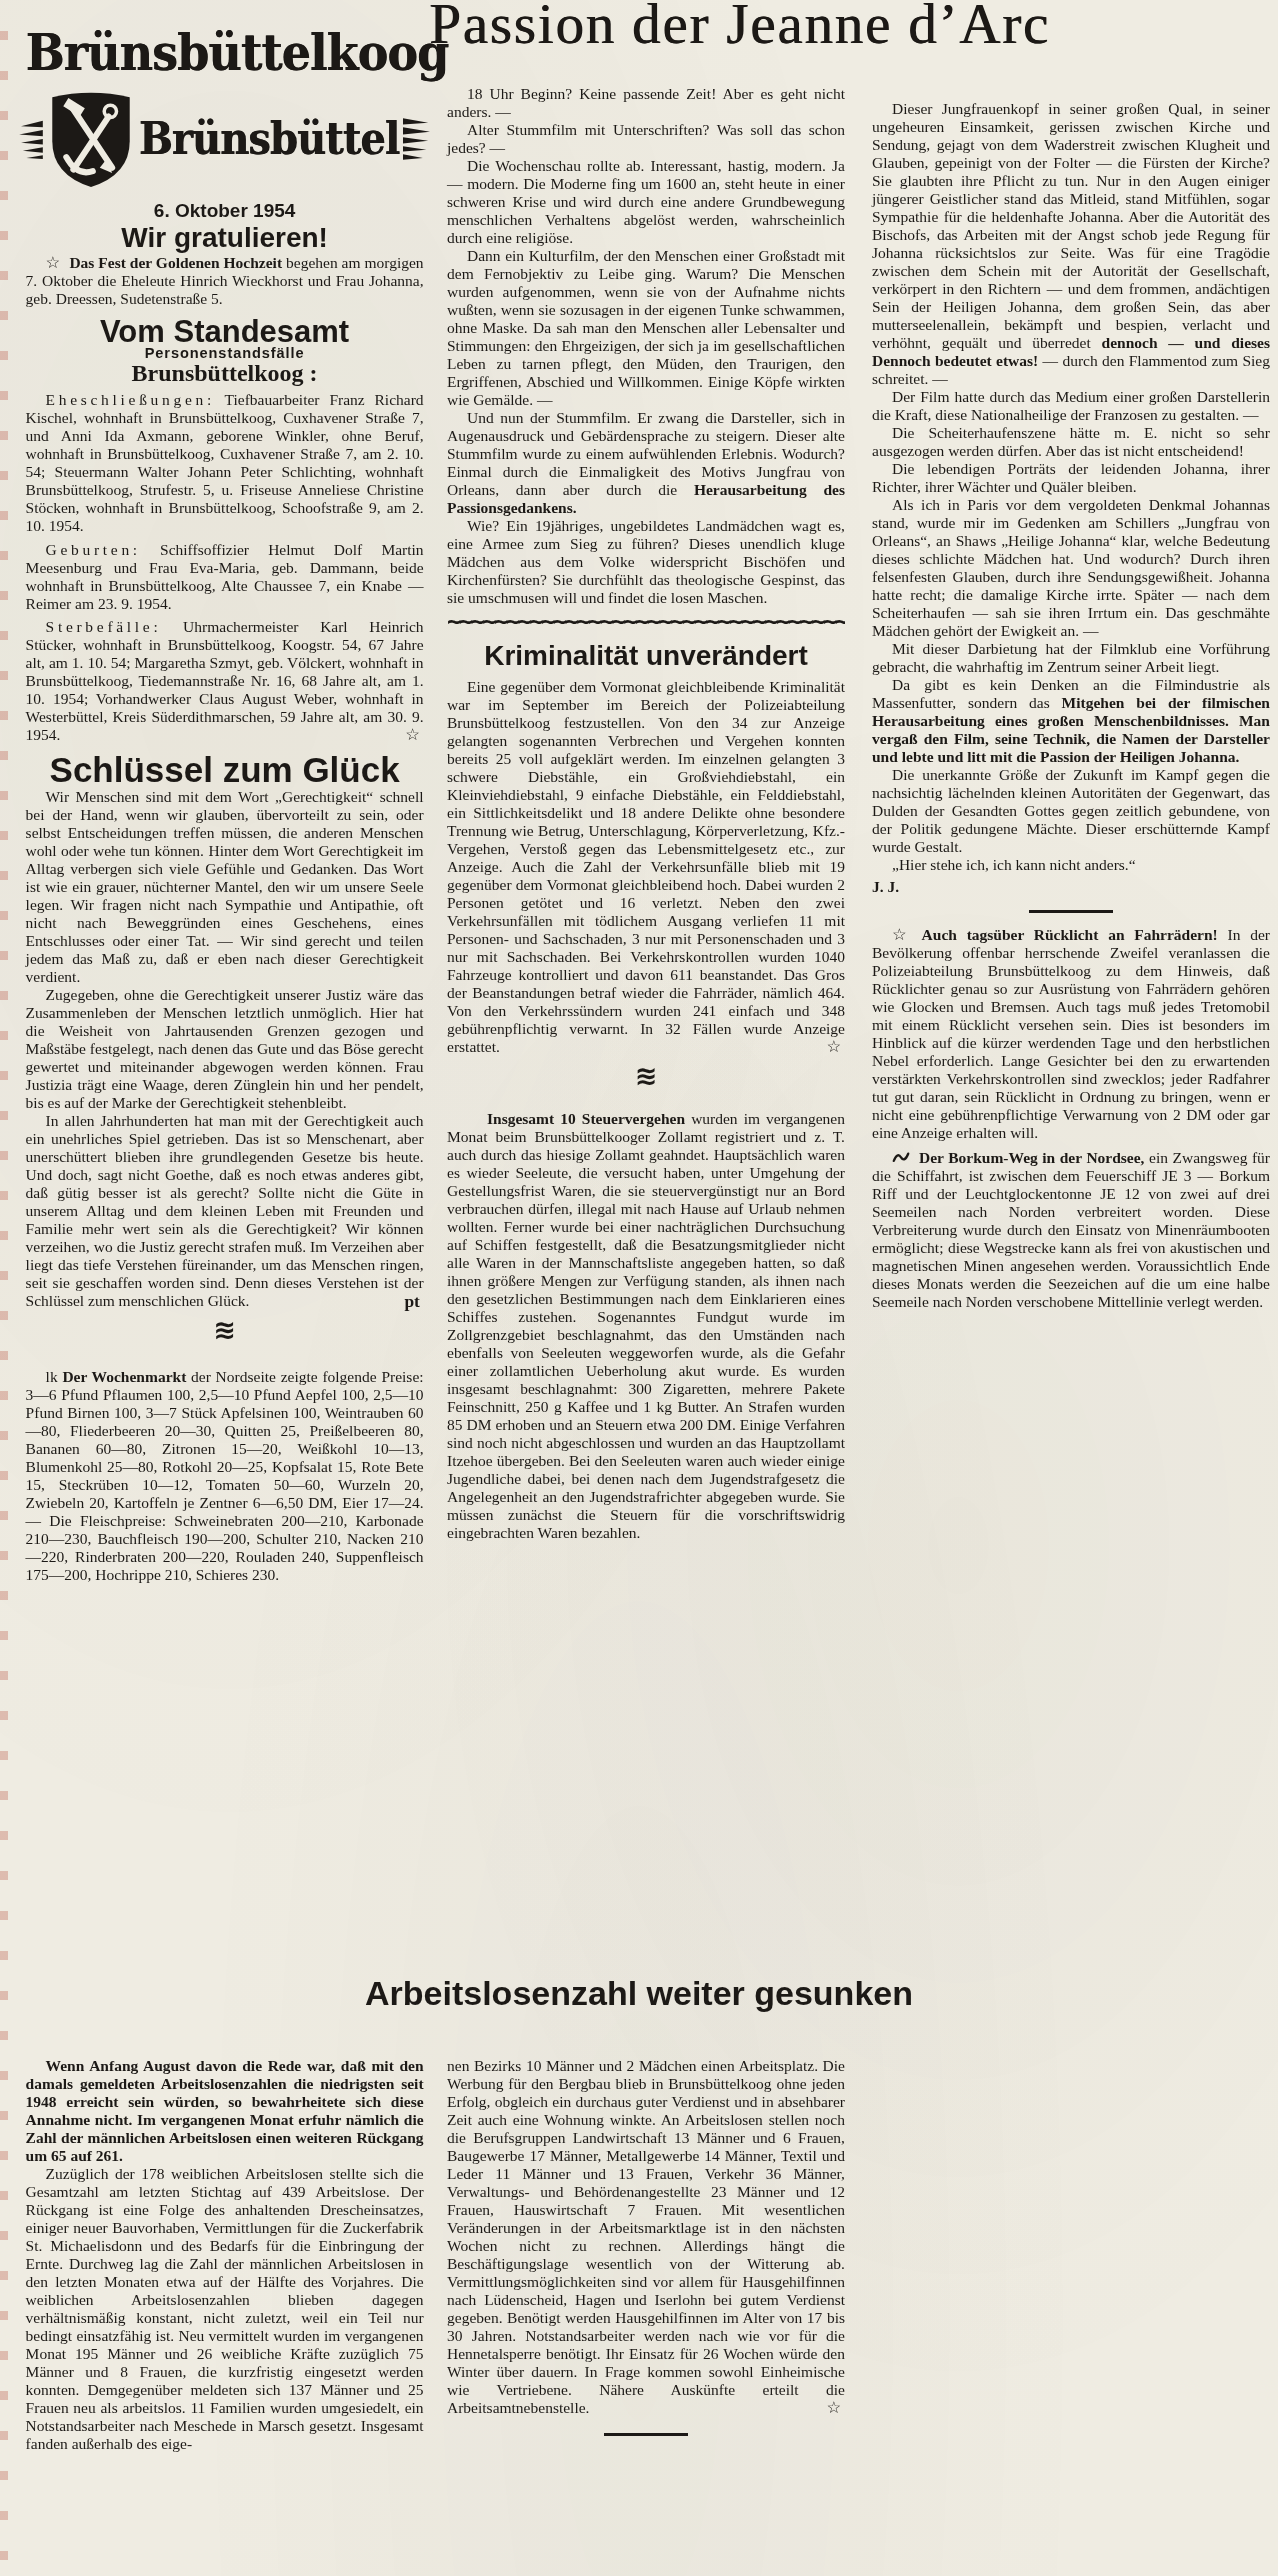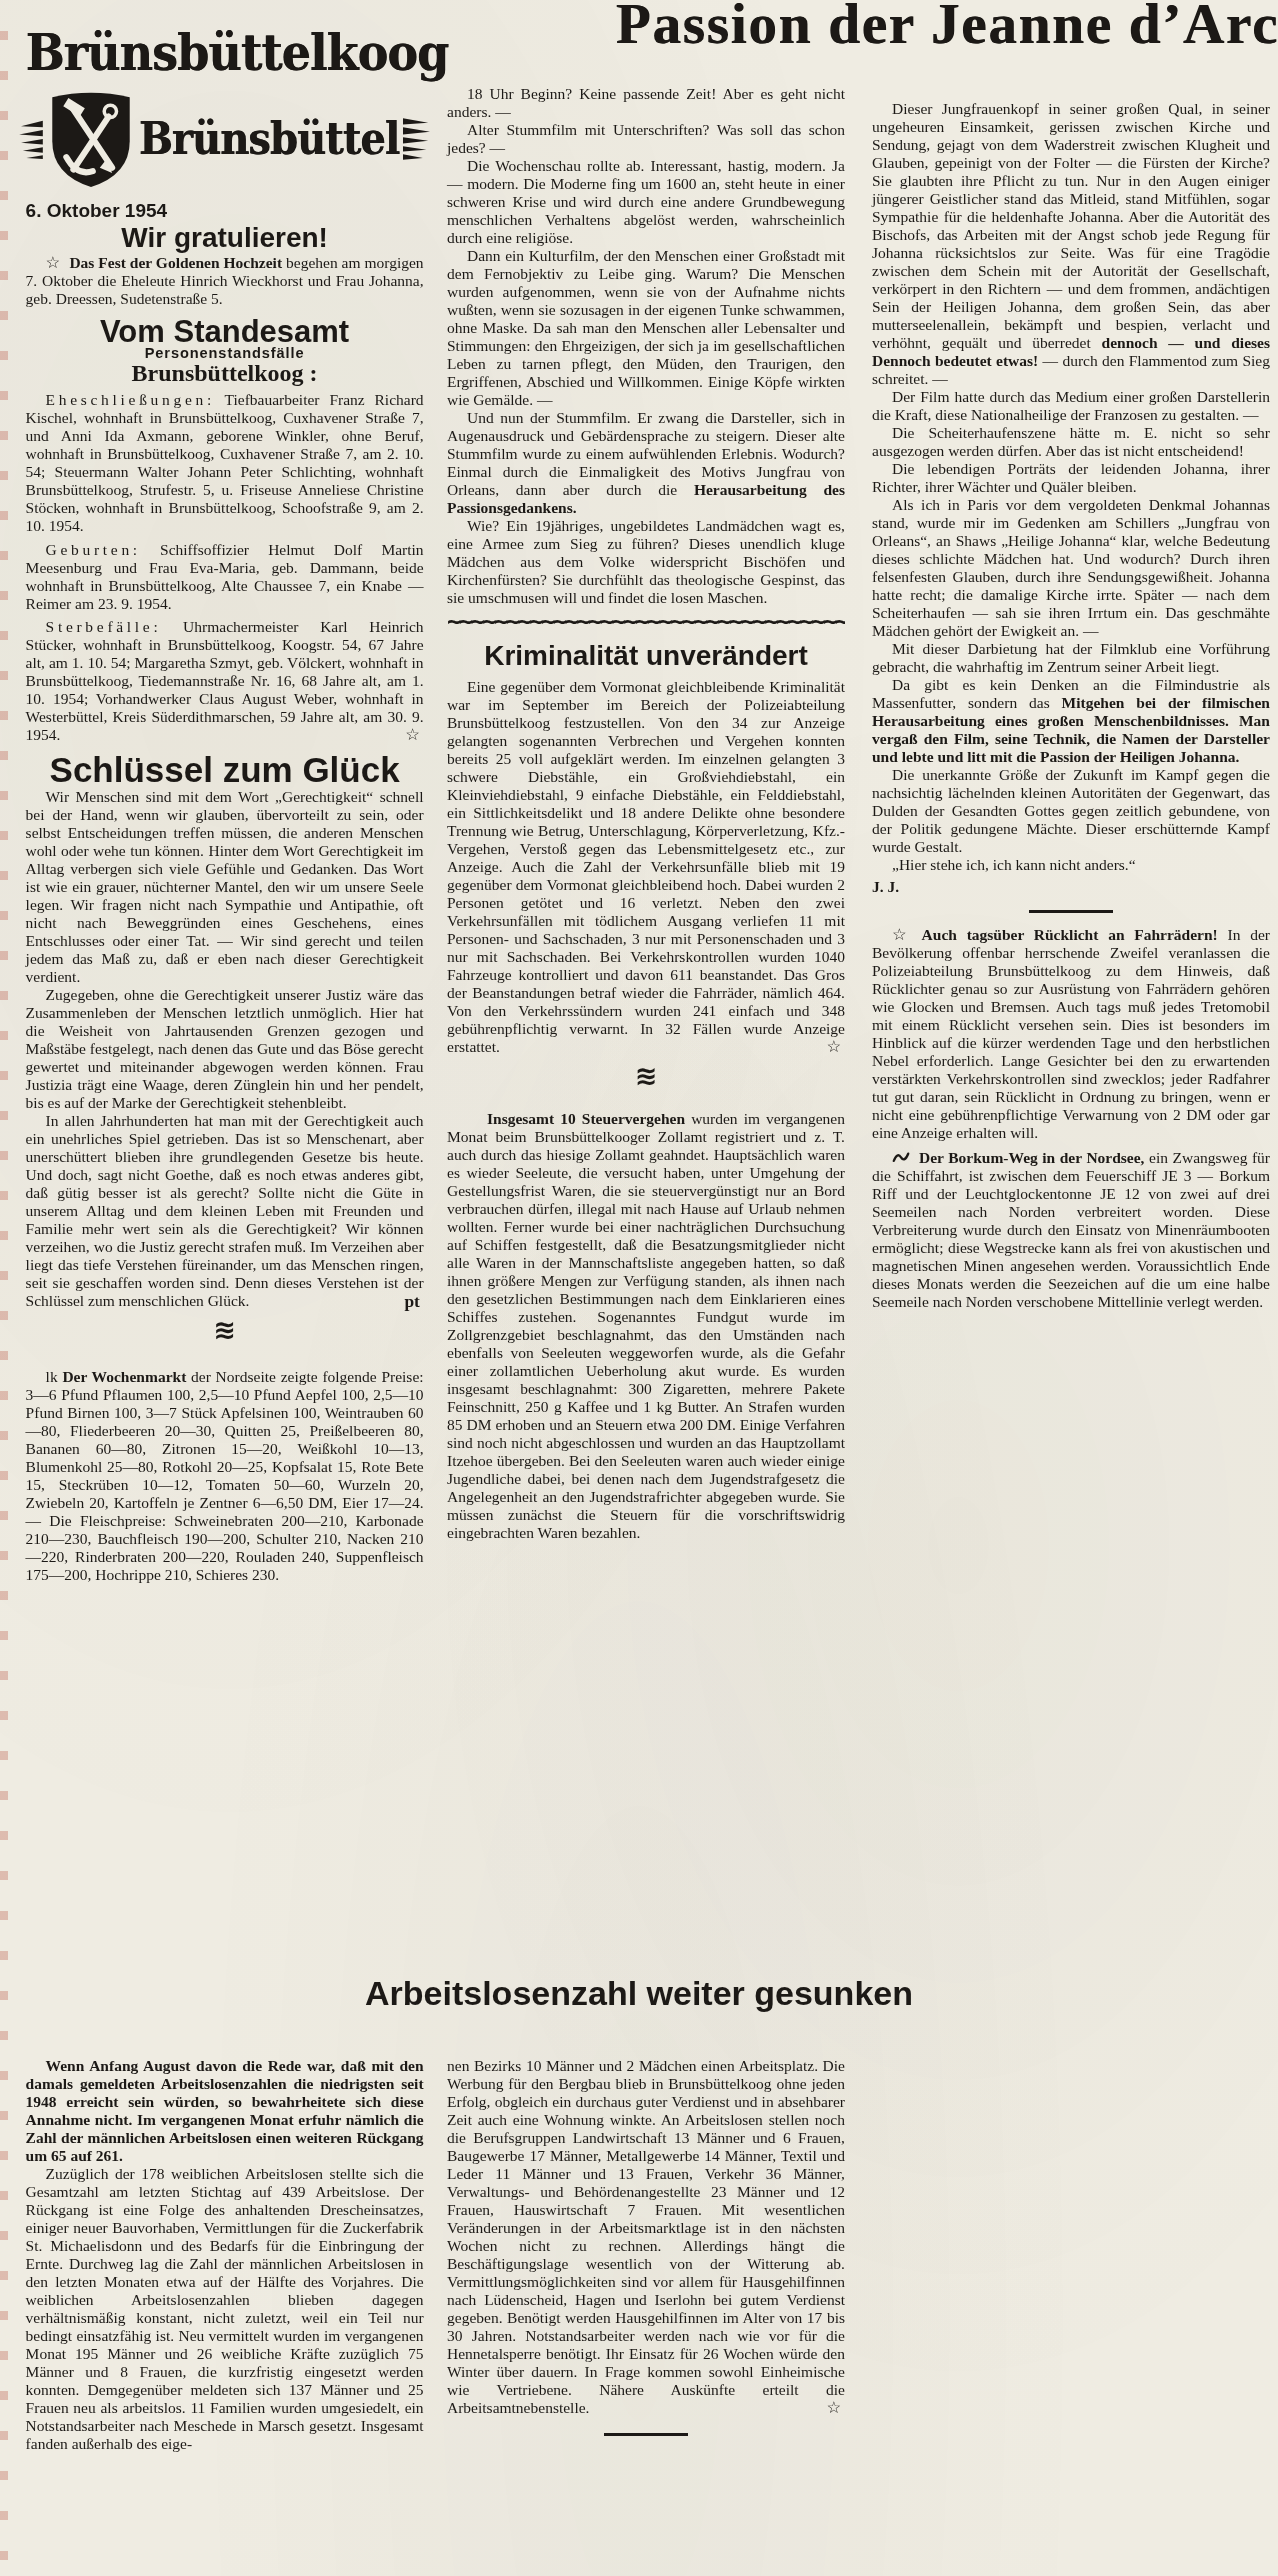--- a/index.html
+++ b/index.html
@@ -29,30 +29,30 @@
   .masthead-1{
     font-family:"DejaVu Serif",serif;font-weight:bold;font-size:46px;line-height:53px;
     text-align:center;letter-spacing:-0.9px;transform:scaleY(1.08);
     text-shadow:0.6px 0 0 #1c1916;
   }
   .masthead-row{display:flex;align-items:center;justify-content:center;gap:3.7px;margin-top:9px;height:100px;}
   .masthead-2{
     font-family:"DejaVu Serif",serif;font-weight:bold;font-size:40px;
     letter-spacing:-0.9px;transform:scaleY(1.1);text-shadow:0.6px 0 0 #1c1916;white-space:nowrap;
   }
-  .date-line{font-family:"Liberation Sans","DejaVu Sans",sans-serif;font-weight:bold;font-size:19px;margin-top:12.8px;}
+  .date-line{font-family:"Liberation Sans","DejaVu Sans",sans-serif;font-weight:bold;font-size:19px;text-align:center;margin-top:12.8px;}
   .head-gratulieren{font-size:28px;margin-top:9px;}
   .head-standesamt{font-size:31px;margin-top:14.6px;}
   .sub-personen{font-size:14.6px;margin-top:3.7px;letter-spacing:0.9px;}
   .sub-ort{font-size:24px;margin-top:1.8px;}
   .head-schluessel{font-size:35px;margin-top:16.4px;margin-bottom:9px;}
   .head-kriminal{font-size:28px;margin:14.6px 0 12.8px 0;}
   .feature-headline{
-    font-family:"Liberation Serif","DejaVu Serif",serif;font-weight:bold;
-    font-size:57px;letter-spacing:1.8px;text-align:right;white-space:nowrap;
+    font-family:"Liberation Serif","DejaVu Serif",serif;font-weight:normal;
+    font-size:57px;letter-spacing:1.8px;text-align:left;white-space:nowrap;
     text-shadow:0.7px 0 0 #1c1916;
   }
   .bottom-headline{
     font-family:"Liberation Sans","DejaVu Sans",sans-serif;font-weight:bold;
     font-size:34px;text-align:center;white-space:nowrap;letter-spacing:0px;
   }
   .wave-row{
     font-family:"DejaVu Sans Mono",monospace;font-weight:bold;font-size:24px;line-height:18px;
     letter-spacing:-2.7px;text-align:center;overflow:hidden;height:20px;margin:5.5px 0;
     text-indent:0;

